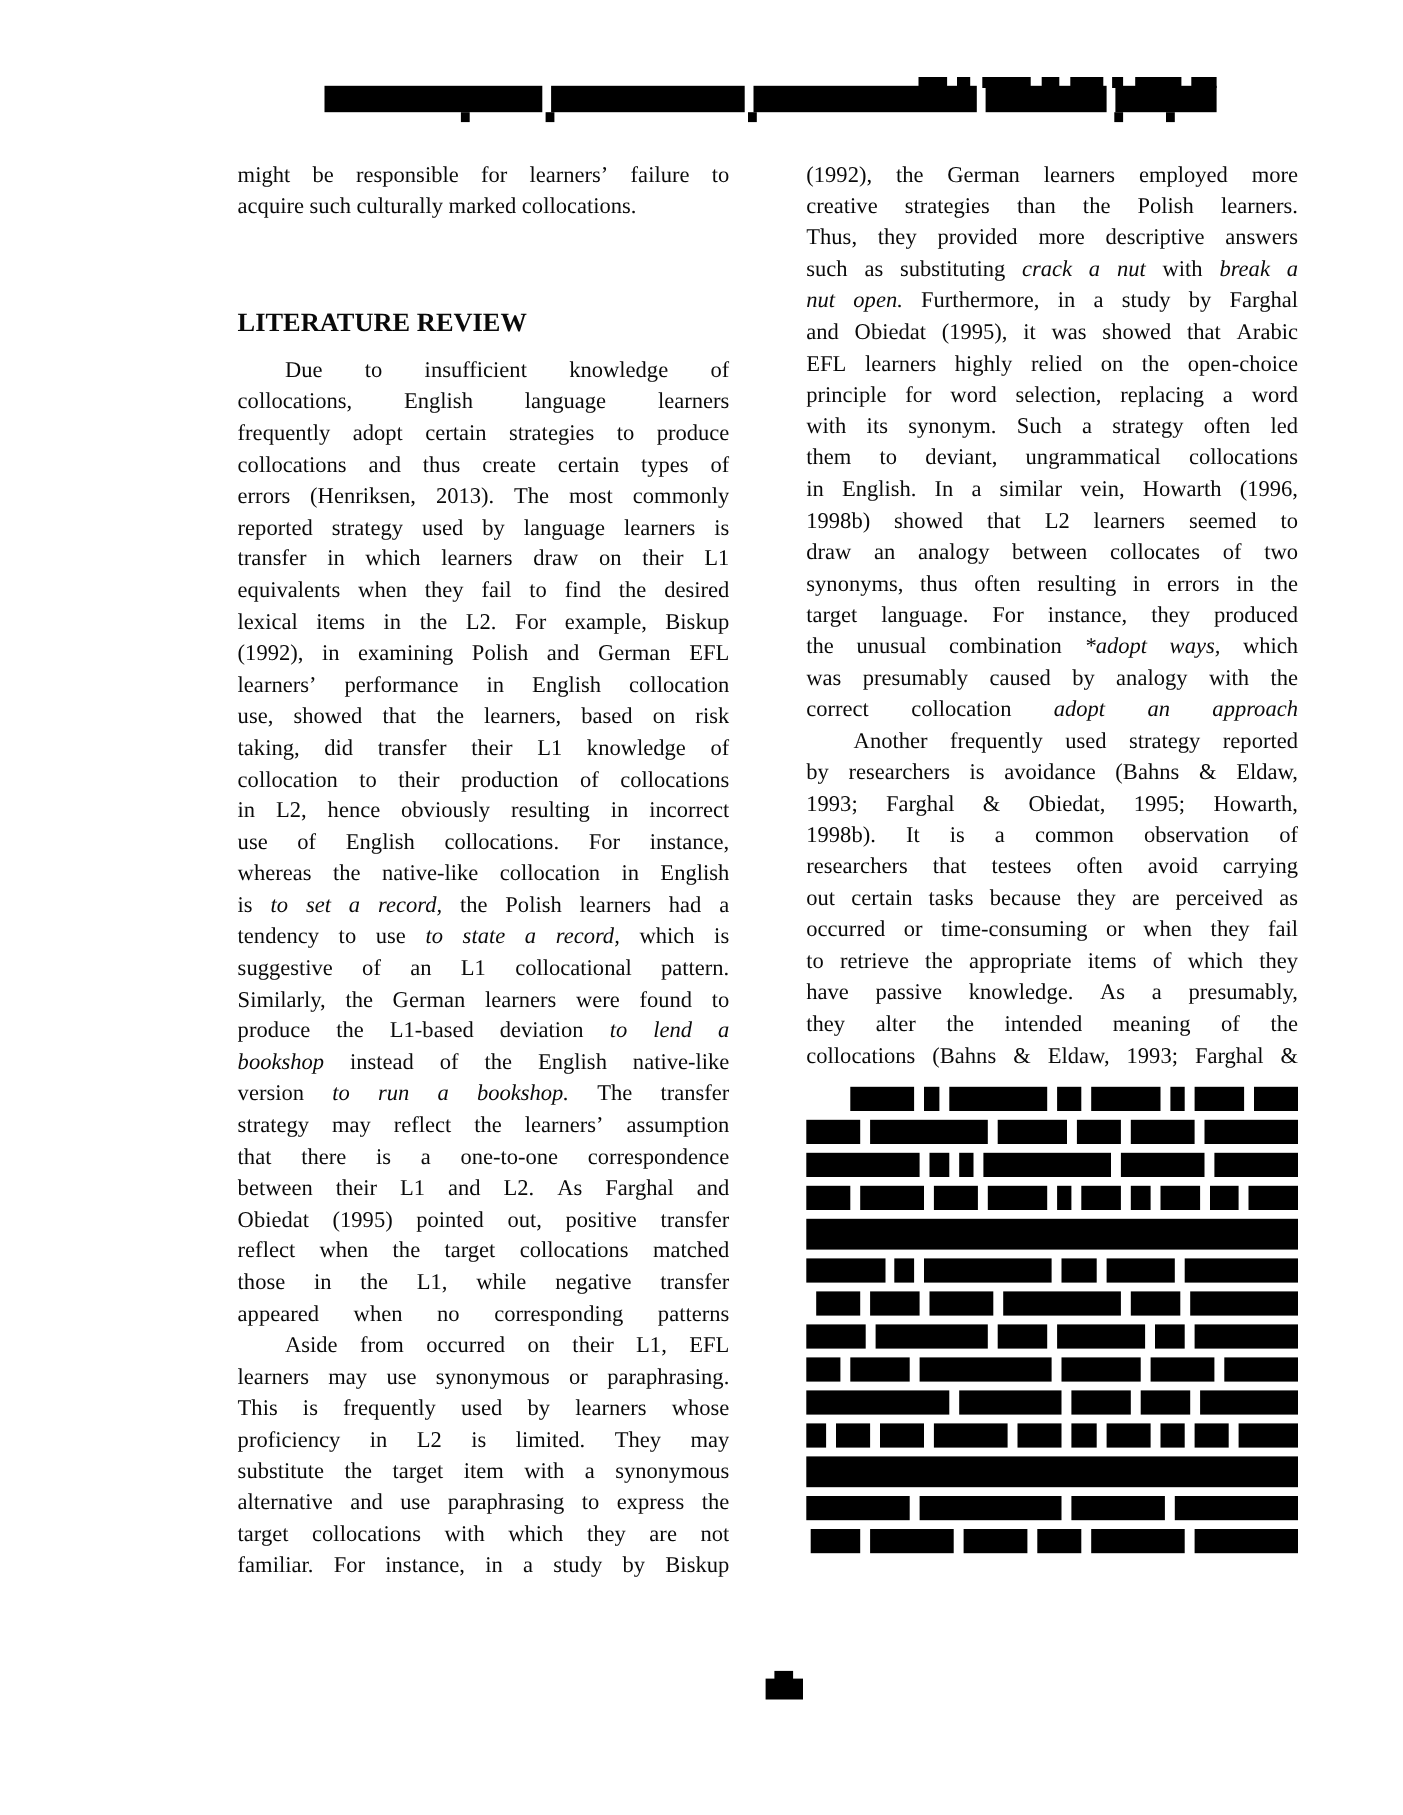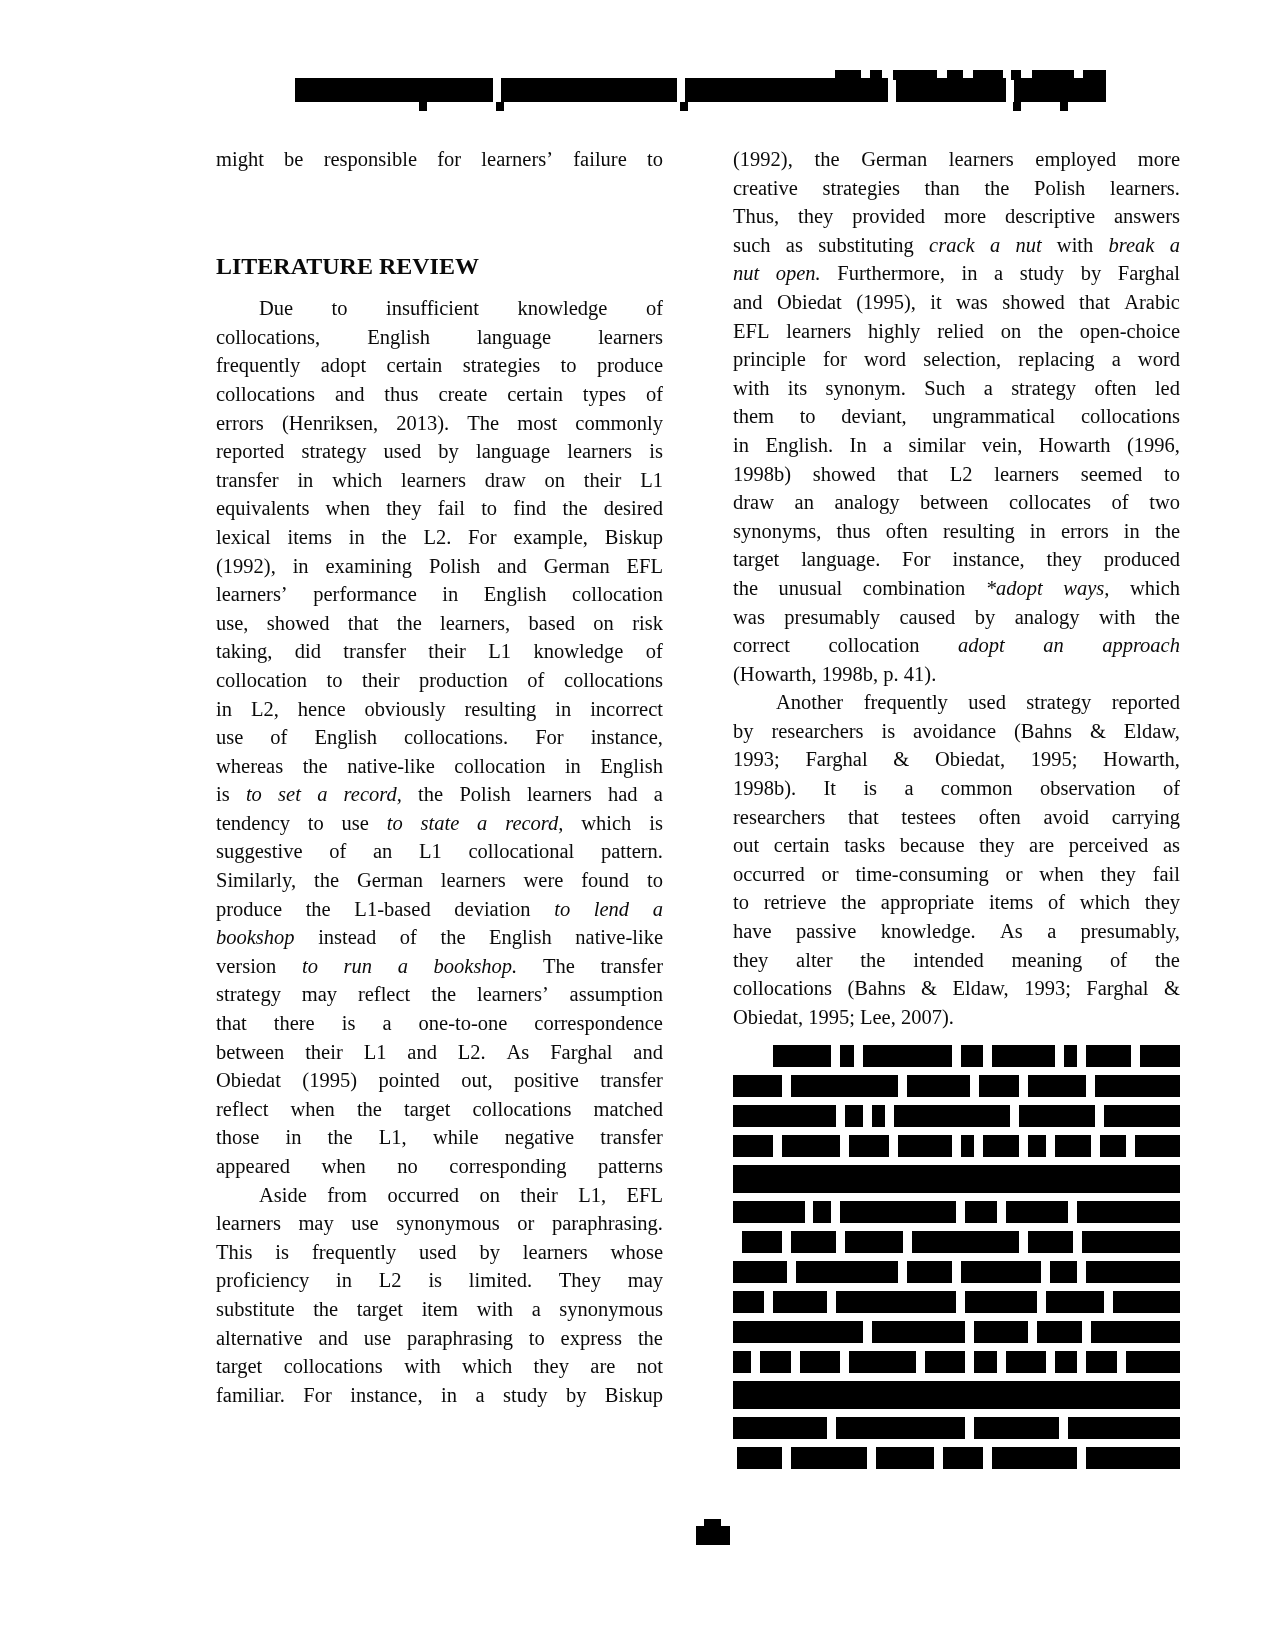--- a/index.html
+++ b/index.html
@@ -78,20 +78,21 @@
         <div class="para">
           <div class="line">
             <span>might</span>
             <span>be</span>
             <span>responsible</span>
             <span>for</span>
             <span>learners’</span>
             <span>failure</span>
             <span>to</span>
           </div>
+          <div class="line end">acquire such culturally marked collocations.</div>
         </div>
         <div class="heading">LITERATURE REVIEW</div>
         <div class="para">
           <div class="line ind">
             <span>Due</span>
             <span>to</span>
             <span>insufficient</span>
             <span>knowledge</span>
             <span>of</span>
           </div>
@@ -588,21 +589,20 @@
             <span>with</span>
             <span>the</span>
           </div>
           <div class="line">
             <span>correct</span>
             <span>collocation</span>
             <span class="it">adopt</span>
             <span class="it">an</span>
             <span class="it">approach</span>
           </div>
-          <div class="line end">(Howarth, 1998b, p. 41).</div>
         </div>
         <div class="para">
           <div class="line ind">
             <span>Another</span>
             <span>frequently</span>
             <span>used</span>
             <span>strategy</span>
             <span>reported</span>
           </div>
           <div class="line">
@@ -687,21 +687,20 @@
           </div>
           <div class="line">
             <span>collocations</span>
             <span>(Bahns</span>
             <span>&amp;</span>
             <span>Eldaw,</span>
             <span>1993;</span>
             <span>Farghal</span>
             <span>&amp;</span>
           </div>
-          <div class="line end">Obiedat, 1995; Lee, 2007).</div>
         </div>
         <div class="redaction-figure">
           <div class="rrow" style="height: 22px;">
             <div class="seg" style="left: 9%; width: 13%;"></div>
             <div class="seg" style="left: 24%; width: 3%;"></div>
             <div class="seg" style="left: 29%; width: 20%;"></div>
             <div class="seg" style="left: 51%; width: 5%;"></div>
             <div class="seg" style="left: 58%; width: 14%;"></div>
             <div class="seg" style="left: 74%; width: 3%;"></div>
             <div class="seg" style="left: 79%; width: 10%;"></div>

